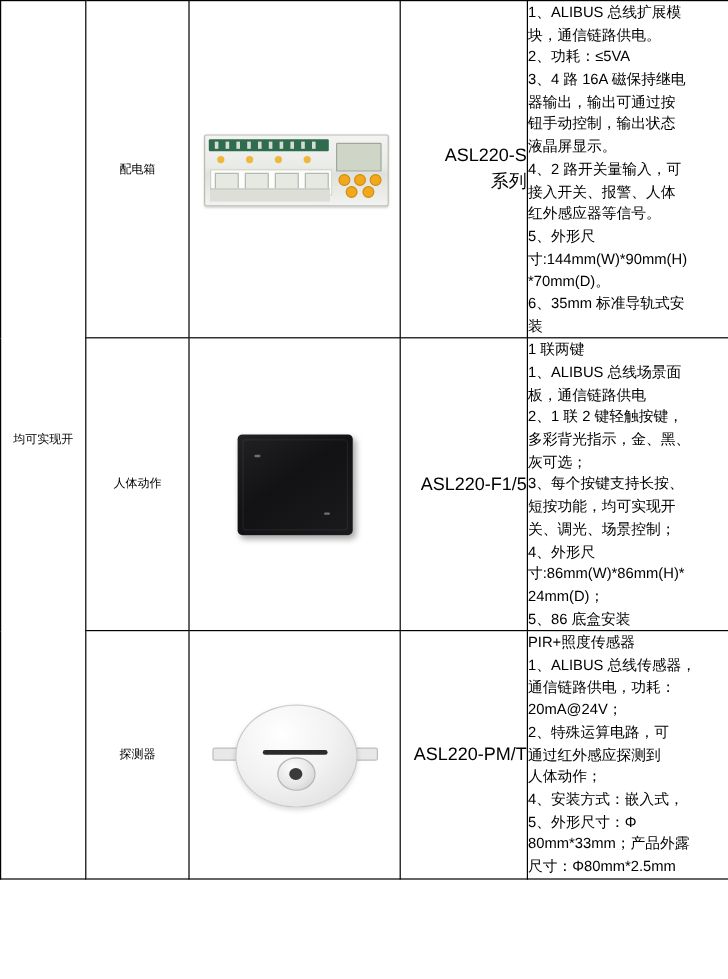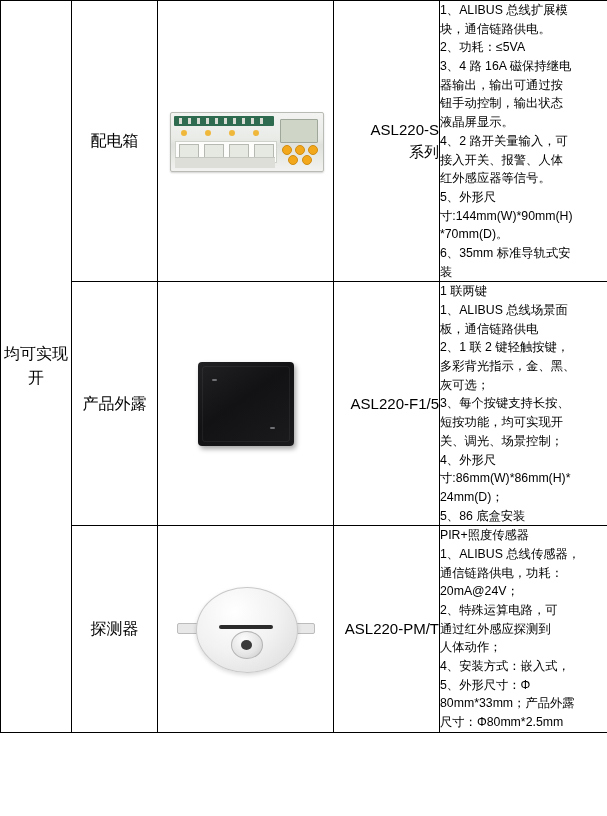--- a/index.html
+++ b/index.html
@@ -25,21 +25,21 @@
     padding: 0;
   }
   .col-category { width: 70px; }
   .col-name { width: 85px; }
   .col-image { width: 175px; }
   .col-model { width: 105px; }
   .col-desc { width: 170px; }
 
   .cell-center {
     text-align: center;
-    font-size: 16px;
+    font-size: 10px;
     line-height: 1.5;
   }
   .cell-model {
     font-size: 15px;
     line-height: 1.5;
     padding-left: 6px;
     text-align: right;
   }
   .cell-desc {
     font-size: 12.3px;
@@ -286,21 +286,21 @@
         <div>红外感应器等信号。</div>
         <div>5、外形尺</div>
         <div>寸:144mm(W)*90mm(H)</div>
         <div>*70mm(D)。</div>
         <div>6、35mm 标准导轨式安</div>
         <div>装</div>
       </td>
     </tr>
 
     <tr>
-      <td class="col-name cell-center">产品外露</td>
+      <td class="col-name cell-center">人体动作</td>
       <td class="col-image cell-image">
         <div class="panel-wrap">
           <div class="panel-body">
             <span class="panel-dot top"></span>
             <span class="panel-dot bottom"></span>
           </div>
         </div>
       </td>
       <td class="col-model cell-model">
         <div>ASL220-F1/5</div>

